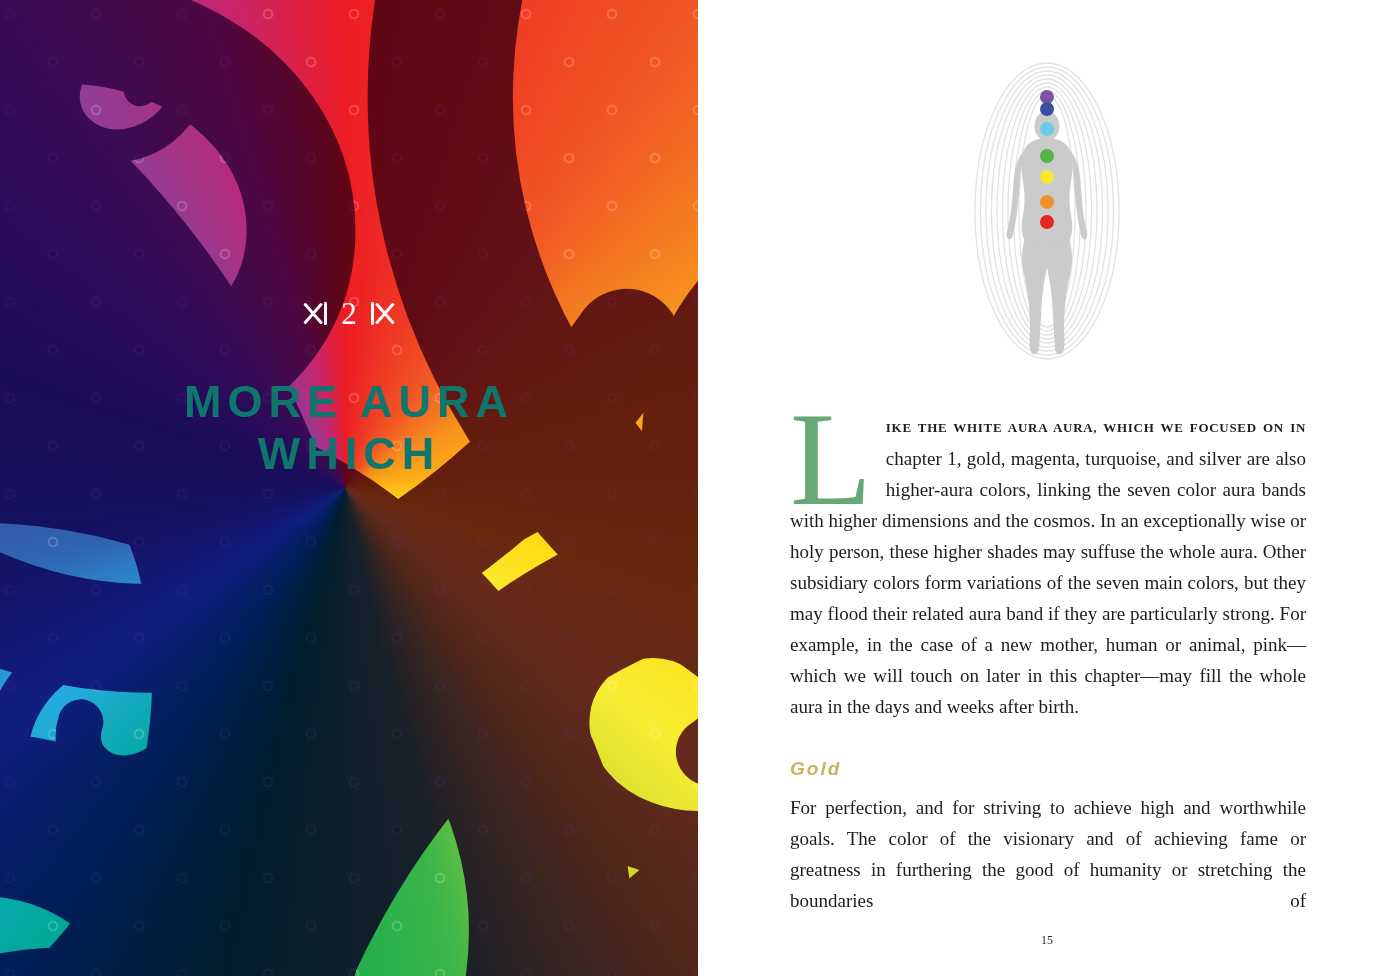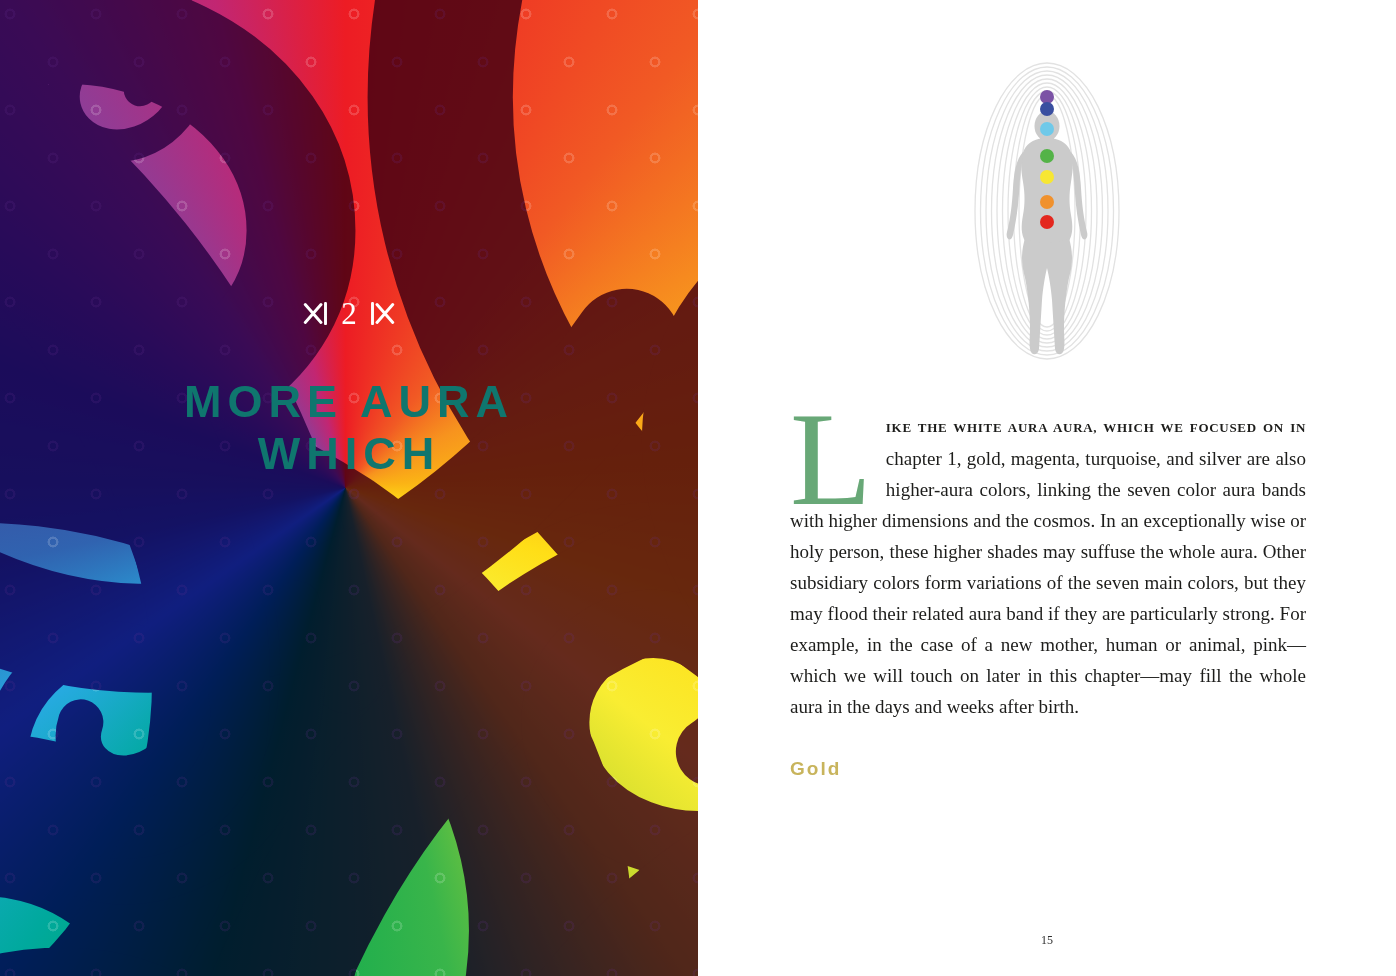--- a/index.html
+++ b/index.html
@@ -22,21 +22,21 @@
     font-family:"Liberation Sans",sans-serif;font-weight:700;font-size:45px;letter-spacing:6px;line-height:52px;}
 
   
   .page-right{position:relative;width:698px;height:976px;background:#fff;}
   .figure-wrap{position:absolute;top:60px;left:0;width:100%;text-align:center;}
   .aura-svg{width:150px;height:300px;}
   .text-block{position:absolute;top:410px;left:92px;width:516px;}
   .body-para{font-size:19px;line-height:31px;text-align:justify;color:#1d1d1b;margin:0;}
   .dropcap{float:left;font-family:"Liberation Serif",serif;font-size:134px;line-height:92px;margin:3px 14px 0 0;font-weight:400;}
   .lead-caps{font-weight:700;font-size:13px;letter-spacing:.7px;white-space:nowrap;}
-  .gold-heading{font-family:"Liberation Sans",sans-serif;font-weight:700;font-size:19px;letter-spacing:2px;margin:35px 0 11px 0;line-height:24px;}
+  .gold-heading{font-family:"Liberation Sans",sans-serif;font-weight:700;font-size:19px;letter-spacing:2px;margin:35px 0 11px 0;line-height:24px;font-style:italic;}
   .gold-para{text-align-last:justify;}
   .page-number{position:absolute;bottom:28px;left:0;width:100%;text-align:center;font-size:12px;color:#2e2e2e;}
 </style>
 </head>
 <body>
 
 <div class="spread">
 
   <div class="page-left">
     <div class="gradient-bg" style="background: conic-gradient(at 49.5% 50%, rgb(237, 28, 36) 0deg, rgb(241, 90, 36) 38deg, rgb(247, 147, 30) 62deg, rgb(251, 179, 21) 85deg, rgb(255, 222, 23) 108deg, rgb(249, 237, 50) 128deg, rgb(198, 217, 45) 145deg, rgb(57, 181, 74) 168deg, rgb(0, 166, 81) 195deg, rgb(0, 169, 157) 215deg, rgb(39, 170, 225) 235deg, rgb(48, 99, 176) 258deg, rgb(57, 83, 164) 272deg, rgb(67, 64, 160) 290deg, rgb(97, 61, 158) 305deg, rgb(142, 61, 151) 325deg, rgb(194, 38, 114) 345deg, rgb(237, 28, 36) 360deg);"></div>
@@ -136,17 +136,18 @@
 
     <div class="text-block">
       <p class="body-para">
         <span class="dropcap" style="color: rgb(104, 168, 119);">L</span>
         <span class="lead-caps">IKE THE WHITE AURA AURA, WHICH WE FOCUSED ON IN</span>
         <span>chapter 1, gold, magenta, turquoise, and silver are also higher-aura colors, linking the seven color aura bands with higher dimensions and the cosmos. In an exceptionally wise or holy person, these higher shades may suffuse the whole aura. Other subsidiary colors form variations of the seven main colors, but they may flood their related aura band if they are particularly strong. For example, in the case of a new mother, human or animal, pink—which we will touch on later in this chapter—may fill the whole aura in the days and weeks after birth.</span>
       </p>
 
       <h2 class="gold-heading" style="color: rgb(200, 180, 92);">Gold</h2>
 
+      <p class="body-para gold-para">For perfection, and for striving to achieve high and worthwhile goals. The color of the visionary and of achieving fame or greatness in furthering the good of humanity or stretching the boundaries of</p>
     </div>
 
     <div class="page-number">15</div>
   </div>
 </div>
 
 </body></html>

